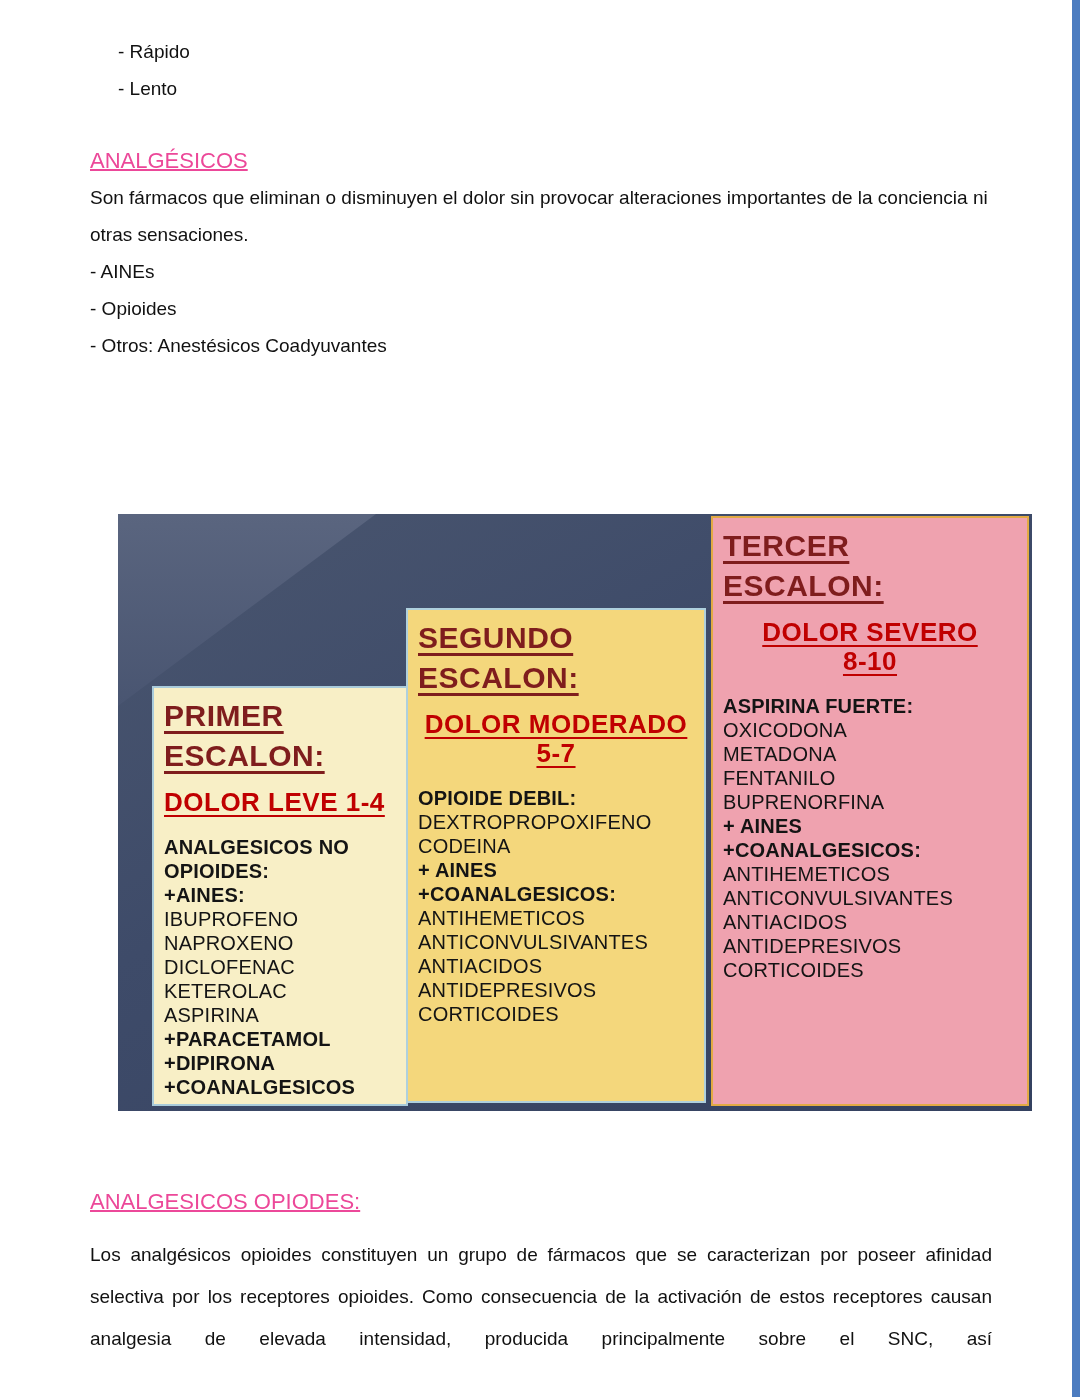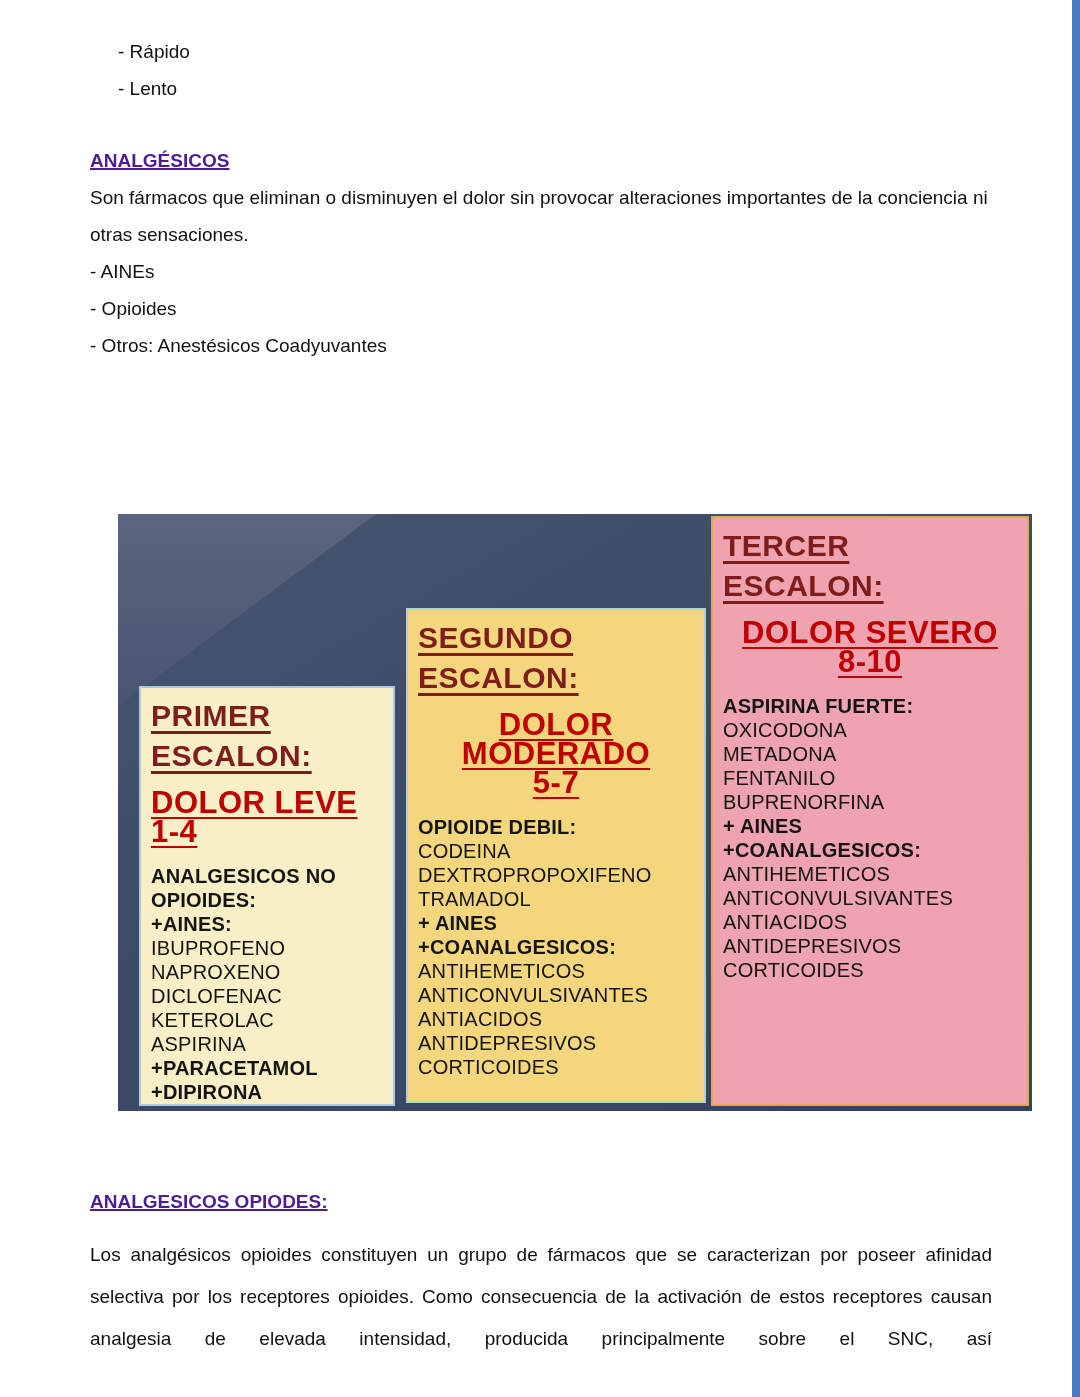--- a/index.html
+++ b/index.html
@@ -12,23 +12,23 @@
     position: relative;
     overflow: hidden;
   }
   .content { position: absolute; left: 90px; top: 33px; width: 902px; }
 
   .body-line, .body-par {
     font-size: 19px; line-height: 37px; margin: 0; color: #111;
   }
   .indent1 { margin-left: 28px; }
   .heading {
-    font-size: 19px; line-height: 37px; font-weight: bold;
+    font-size: 22px; line-height: 37px; font-weight: normal;
     text-decoration: underline; text-decoration-thickness: 2px;
-    margin: 35px 0 0 0; color: #4c1d95;
+    margin: 35px 0 0 0; color: #ec4899;
   }
   .par-top { margin: 0; width: 900px; }
   .heading2 { margin-top: 72px; }
   .par-bottom {
     margin-top: 14px; width: 902px;
     line-height: 42px;
     text-align: justify; text-align-last: justify;
   }
 
   
@@ -39,36 +39,36 @@
     background: linear-gradient(150deg, #4a566f 0%, #3e4b69 40%, #344160 100%);
     overflow: hidden;
   }
   .fig-diag {
     position: absolute; left: 0; top: 0;
     width: 258px; height: 192px;
     background: linear-gradient(to bottom, #5a657f, #495571);
     clip-path: polygon(0 0, 100% 0, 0 100%);
   }
   .col { position: absolute; padding: 8px 10px; overflow: hidden; }
-  .col1 { left: 21px;  top: 172px; width: 256px; height: 420px; background: #F8EFC6; border: 2px solid #A9CBDB; }
+  .col1 { left: 34px;  top: 172px; width: 256px; height: 420px; background: #F8EFC6; border: 2px solid #A9CBDB; }
   .col2 { left: 288px; top: 94px;  width: 300px; height: 495px; background: #F4D77C; border: 2px solid #AFD0DD; }
   .col3 { left: 593px; top: 2px;   width: 318px; height: 590px; background: #EFA2AF; border: 2px solid #E2AA43; }
 
   .col-title {
     font-size: 30px; font-weight: bold; line-height: 40px;
     color: #7f1d1d; letter-spacing: 0.5px;
   }
   .u-title {
     text-decoration: underline;
     text-decoration-thickness: 3px;
     text-underline-offset: 5px;
   }
   .col-sub {
     margin-top: 12px;
-    font-size: 31px; font-weight: bold; line-height: 29px;
+    font-size: 26px; font-weight: bold; line-height: 29px;
     color: #C00000; letter-spacing: 0.5px;
   }
   .col-sub.center { text-align: center; }
   .u-sub {
     text-decoration: underline;
     text-decoration-thickness: 2px;
     text-underline-offset: 4px;
   }
   .col-lines {
     margin-top: 18px;
@@ -152,25 +152,24 @@
         <div><span class="u-title">ESCALON:</span></div>
       </div>
       <div class="col-sub center">
         <div><span class="u-sub">DOLOR MODERADO</span></div>
         <div><span class="u-sub">5-7</span></div>
       </div>
       <div class="col-lines">
 
           <div class="fig-line bold">OPIOIDE DEBIL:</div>
 
+          <div class="fig-line">DEXTROPROPOXIFENO</div>
+
           <div class="fig-line">CODEINA</div>
 
-          <div class="fig-line">DEXTROPROPOXIFENO</div>
-
-          <div class="fig-line">TRAMADOL</div>
 
           <div class="fig-line bold">+ AINES</div>
 
           <div class="fig-line bold">+COANALGESICOS:</div>
 
           <div class="fig-line">ANTIHEMETICOS</div>
 
           <div class="fig-line">ANTICONVULSIVANTES</div>
 
           <div class="fig-line">ANTIACIDOS</div>

